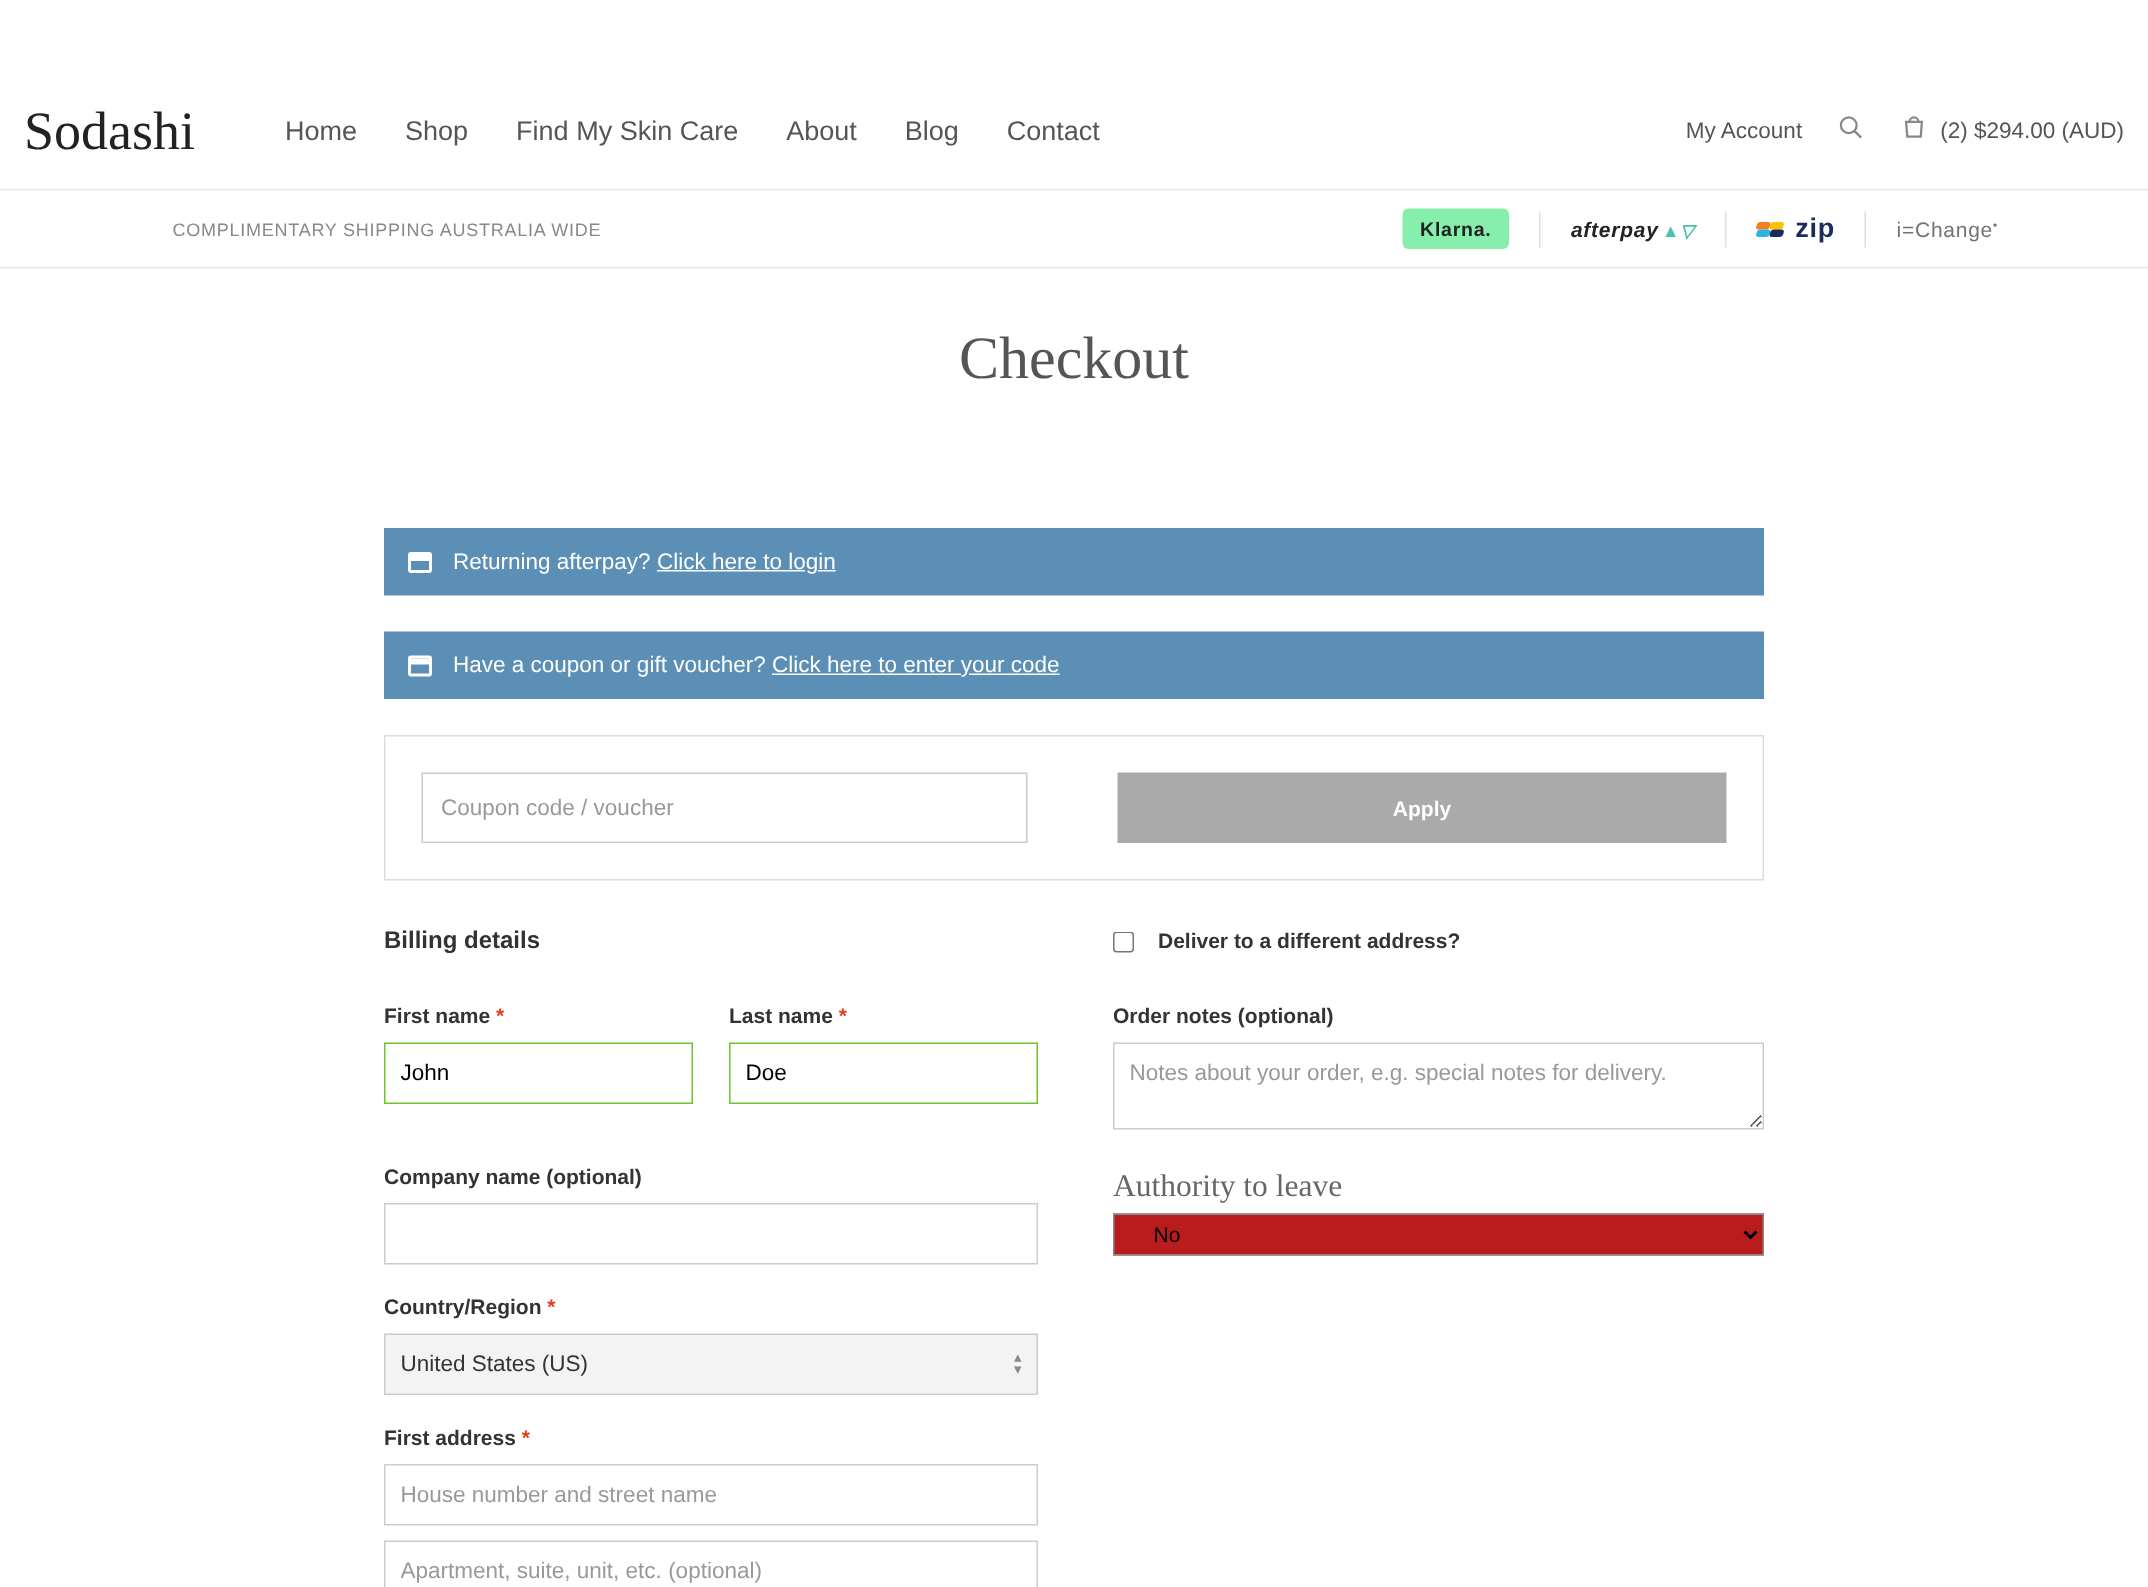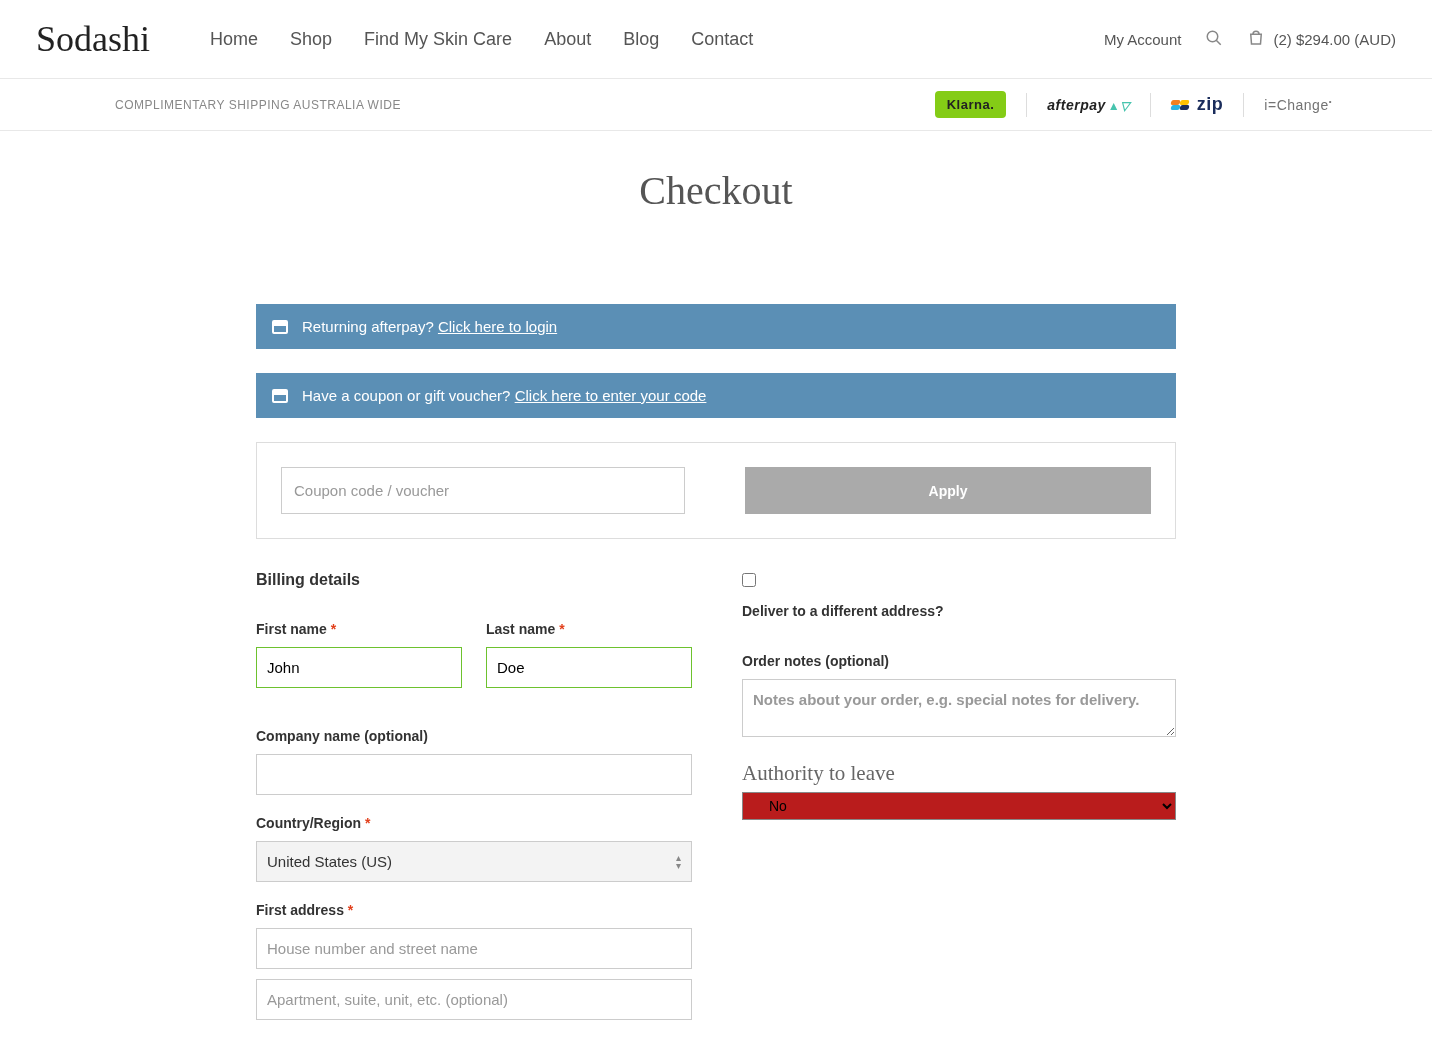--- a/index.html
+++ b/index.html
@@ -1,32 +1,32 @@
 <!DOCTYPE html>
 <html><head>
 <meta charset="utf-8">
 <style>
 * { box-sizing: border-box; margin: 0; padding: 0; }
 body { font-family: Arial, Helvetica, sans-serif; color: #333; background: #fff; width: 1432px; }
 a { text-decoration: none; color: inherit; }
 
 
-.header { display: flex; align-items: center; padding: 18px 36px; border-bottom: 1px solid #e8e8e8; }
+.header { display: flex; align-items: center; padding: 18px 16px; border-bottom: 1px solid #e8e8e8; margin-top: 48px; }
 .logo { font-family: 'Brush Script MT', cursive; font-size: 36px; color: #222; padding-left: 0; margin-right: 60px; }
 .nav { display: flex; gap: 32px; flex-shrink: 0; }
 .nav-item { font-size: 18px; color: #555; cursor: pointer; }
 .header-right { margin-left: auto; display: flex; align-items: center; gap: 24px; font-size: 15px; color: #555; }
 .icon-svg { width: 18px; height: 18px; stroke: #888; fill: none; stroke-width: 2; }
 .cart-wrap { display: flex; align-items: center; gap: 8px; cursor: pointer; }
 
 
 .subbar { display: flex; align-items: center; padding: 12px 100px 12px 115px; border-bottom: 1px solid #e8e8e8; font-size: 12px; color: #888; letter-spacing: 0.5px; }
 .subbar-right { margin-left: auto; display: flex; align-items: center; gap: 0; }
 .pay-pill { padding: 6px 12px; border-radius: 4px; font-size: 13px; font-weight: bold; display: inline-flex; align-items: center; }
-.klarna { background: #84cc16; color: #222; }
+.klarna { background: #86efac; color: #222; }
 .afterpay { color: #222; font-style: italic; font-weight: bold; font-size: 14px; }
 .afterpay-arrow { color: #47c4ae; font-size: 12px; margin-left: 2px; }
 .zip { font-weight: bold; font-size: 18px; color: #1a2c5b; display: flex; align-items: center; }
 .zip-dots { display: inline-flex; flex-wrap: wrap; width: 22px; margin-right: 4px; }
 .zip-dot { width: 9px; height: 5px; border-radius: 2px; transform: skewX(-15deg); }
 .ichange { font-weight: normal; font-size: 14px; color: #737373; }
 .vdiv { width: 1px; height: 24px; background: #ddd; margin: 0 20px; }
 
 
 .main { max-width: 920px; margin: 0 auto; padding-top: 36px; }
@@ -49,23 +49,23 @@
 .row2 { display: flex; gap: 24px; margin-bottom: 20px; }
 .field { flex: 1; margin-bottom: 20px; }
 .field label { display: block; font-size: 14px; font-weight: bold; color: #333; margin-bottom: 10px; }
 .req { color: #e2401c; }
 .field input[type="text"], .field select, .field textarea { width: 100%; padding: 11px 10px; border: 1px solid #ccc; font-size: 15px; font-family: inherit; background: #fff; }
 .field input.valid { border-color: #6dc22e; }
 .select-ctl { position: relative; background: #f3f3f3; border: 1px solid #ccc; padding: 11px 10px; font-size: 15px; cursor: pointer; }
 .select-arrows { position: absolute; right: 10px; top: 50%; transform: translateY(-50%); color: #888; font-size: 10px; line-height: 8px; }
 .street2 { margin-top: 10px; }
 
-.deliver-row { display: flex; align-items: flex-start; gap: 16px; margin-bottom: 34px; font-size: 14px; font-weight: bold; color: #333; flex-direction: column; }
+.deliver-row { display: flex; align-items: flex-start; gap: 16px; margin-bottom: 34px; font-size: 14px; font-weight: bold; color: #333; }
 .deliver-row input { width: 14px; height: 14px; margin-top: 2px; }
-.notes-textarea { resize: both; min-height: 48px; color: #15803d; font-weight: bold; }
+.notes-textarea { resize: both; min-height: 48px; color: #15803d; }
 .notes-textarea::placeholder { color: #999; }
 .atl-title { font-family: Georgia, serif; font-size: 21px; color: #666; margin-top: 18px; margin-bottom: 6px; font-weight: normal; }
 .atl-select { width: 100%; padding: 4px 22px; border: 1px solid #888; font-size: 14px; background: #b91c1c; }
 
 input::placeholder, .coupon-input::placeholder { color: #999; }
 </style>
 </head>
 <body>
 
 <div class="header">

